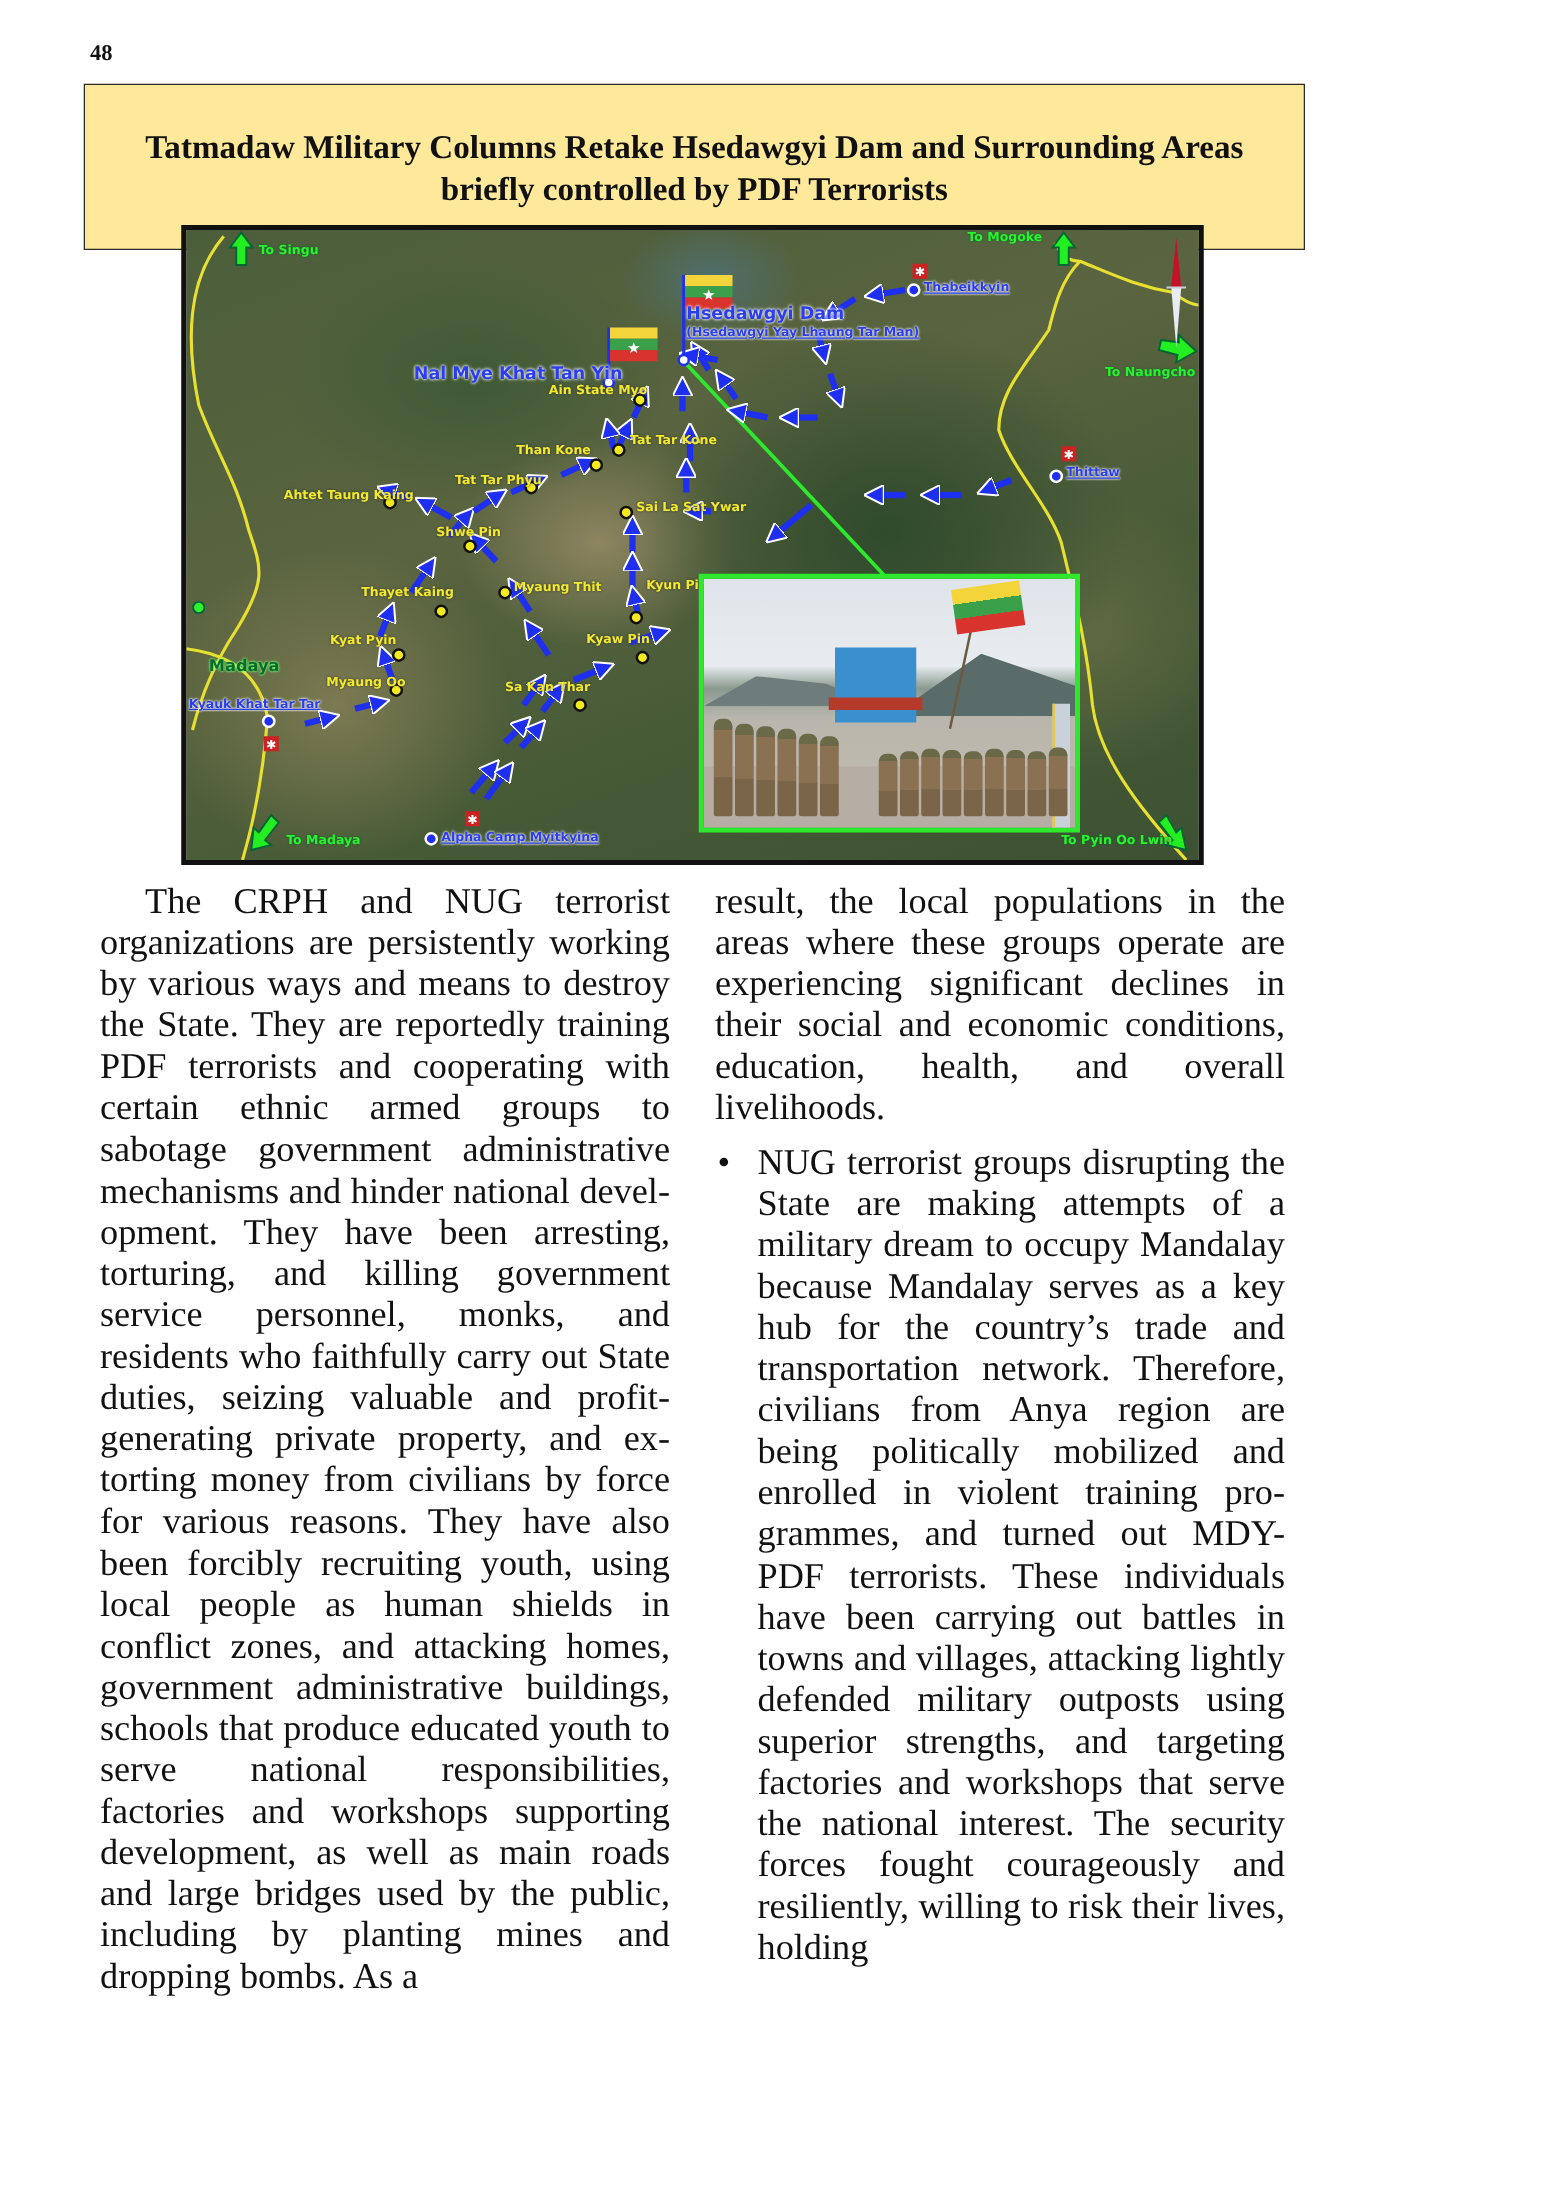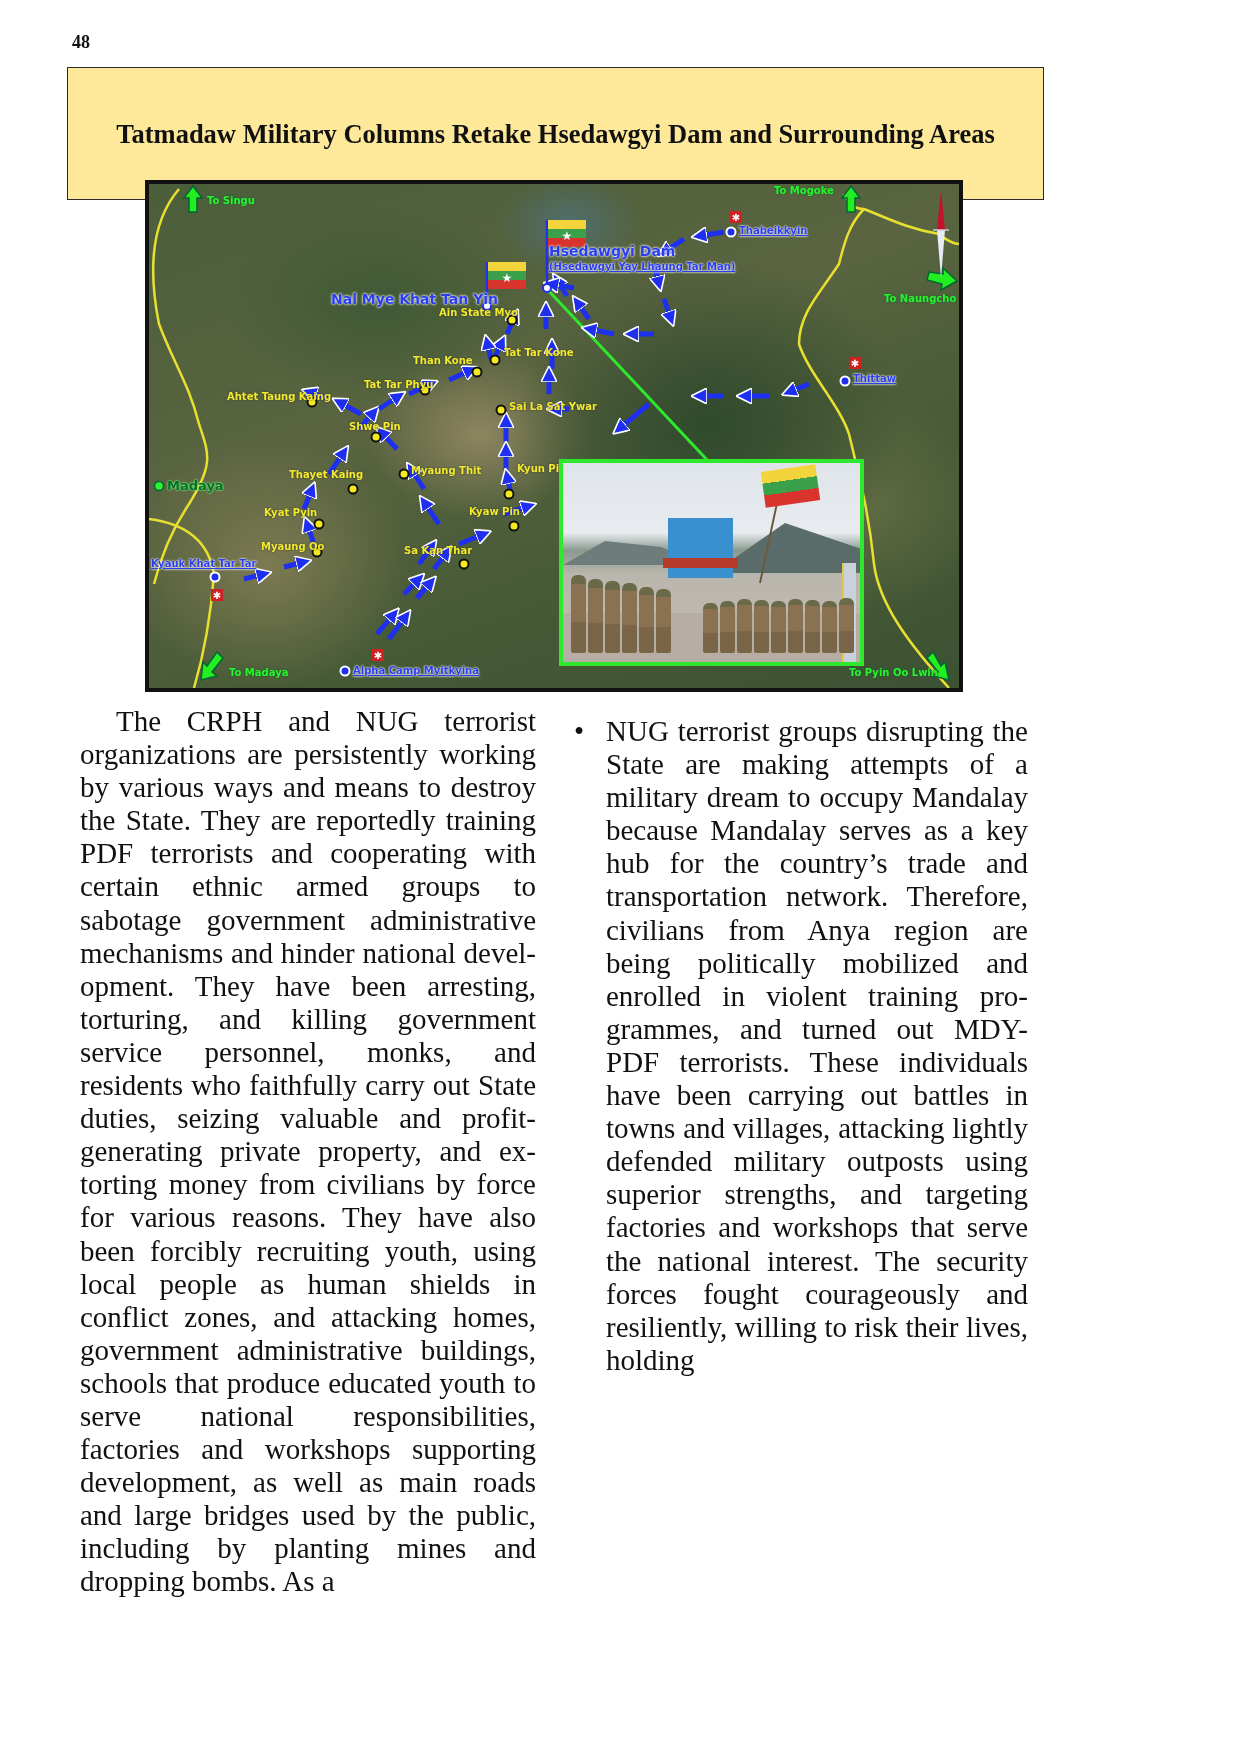--- a/index.html
+++ b/index.html
@@ -27,21 +27,21 @@
       radial-gradient(ellipse 90px 60px at 420px 40px, #4f6f6e 0%, rgba(79,111,110,0) 80%),
       linear-gradient(160deg, #4b5e3a 0%, #5a6440 40%, #465a36 70%, #3d5233 100%);
   }
   .map svg.overlay { position: absolute; left: 0; top: 0; }
 
   .map-label { position: absolute; font-family: "DejaVu Sans", sans-serif; font-weight: bold; white-space: nowrap; line-height: 1; }
   .lbl-yellow { color: #f2ea2a; font-size: 10px; text-shadow: 0 0 2px #333; }
   .lbl-blue { color: #2b3df0; font-size: 10px; text-shadow: 0 0 2px #fff, 0 0 2px #fff; text-decoration: underline; }
   .lbl-blue-big { color: #2b3df0; font-size: 14px; text-shadow: 0 0 2px #fff, 0 0 3px #fff; }
   .lbl-green { color: #2cf22c; font-size: 10px; text-shadow: 0 0 2px #063; }
-  .lbl-darkgreen { color: #0b6b2a; font-size: 13px; text-shadow: 0 0 2px #7f7, 0 0 2px #7f7; }
+  .lbl-darkgreen { color: #0b6b2a; font-size: 13px; text-shadow: 0 0 2px #7f7, 0 0 2px #7f7; margin-top: 48px; }
 
   .inset {
     position: absolute; left: 410px; top: 275px; width: 305px; height: 207px;
     border: 4px solid #2ee82e; overflow: hidden;
     background: linear-gradient(180deg, #dfe4ea 0%, #e8ecf0 35%, #8a9a8f 44%, #b9b6ad 56%, #c4bcb0 100%);
   }
   .inset .mountain { position: absolute; left: 150px; top: 60px; width: 160px; height: 50px; background: #5a6c6a; clip-path: polygon(0 100%, 45% 0, 100% 60%, 100% 100%); }
   .inset .mountain2 { position: absolute; left: 0; top: 72px; width: 140px; height: 30px; background: #6e7d7b; clip-path: polygon(0 100%, 30% 20%, 70% 40%, 100% 100%); }
   .inset .tower { position: absolute; left: 105px; top: 55px; width: 65px; height: 60px; background: #3a8fcf; }
   .inset .tower-base { position: absolute; left: 100px; top: 95px; width: 75px; height: 10px; background: #b53a2a; }
@@ -62,20 +62,21 @@
   .bullet-item { position: relative; padding-left: 34px; margin-top: 10px; }
   .bullet-item .bullet { position: absolute; left: 2px; top: 0; }
 </style>
 </head>
 <body>
 
 <div class="page-number">48</div>
 
 <div class="title-box">
   <div>Tatmadaw Military Columns Retake Hsedawgyi Dam and Surrounding Areas</div>
+  <div>briefly controlled by PDF Terrorists</div>
 </div>
 
 <div class="map">
   <svg class="overlay" width="810" height="504" viewBox="0 0 810 504">
     <defs>
       <marker id="ah" viewBox="0 0 10 10" refX="5" refY="5" markerWidth="3.2" markerHeight="3.2" orient="auto">
         <path d="M0,0 L10,5 L0,10 z" fill="#1f2ff0" stroke="#fff" stroke-width="1"></path>
       </marker>
     </defs>
 
@@ -267,17 +268,18 @@
       <div class="soldier" style="height:55px"></div>
     </div>
   </div>
 </div>
 
 <div class="col col-left">
   <p>The CRPH and NUG terrorist organiza­tions are persistently working by various ways and means to destroy the State. They are reportedly training PDF terrorists and cooperating with certain ethnic armed groups to sabotage government administra­tive mechanisms and hinder national devel­opment. They have been arresting, tortur­ing, and killing government service person­nel, monks, and residents who faithfully carry out State duties, seizing valuable and profit-generating private property, and ex­torting money from civilians by force for various reasons. They have also been forci­bly recruiting youth, using local people as human shields in conflict zones, and at­tacking homes, government administrative buildings, schools that produce educated youth to serve national responsibilities, factories and workshops supporting devel­opment, as well as main roads and large bridges used by the public, including by planting mines and dropping bombs. As a</p>
 </div>
 
 <div class="col col-right">
+  <p>result, the local populations in the areas where these groups operate are experienc­ing significant declines in their social and economic conditions, education, health, and overall livelihoods.</p>
   <div class="bullet-item">
     <span class="bullet">•</span>
     <span>NUG terrorist groups disrupting the State are making attempts of a military dream to occupy Mandalay because Mandalay serves as a key hub for the country’s trade and transportation net­work. Therefore, civilians from Anya region are being politically mobilized and enrolled in violent training pro­grammes, and turned out MDY-PDF terrorists. These individuals have been carrying out battles in towns and villag­es, attacking lightly defended military outposts using superior strengths, and targeting factories and workshops that serve the national interest. The security forces fought courageously and resili­ently, willing to risk their lives, holding</span>
   </div>
 </div>
 
 </body></html>

